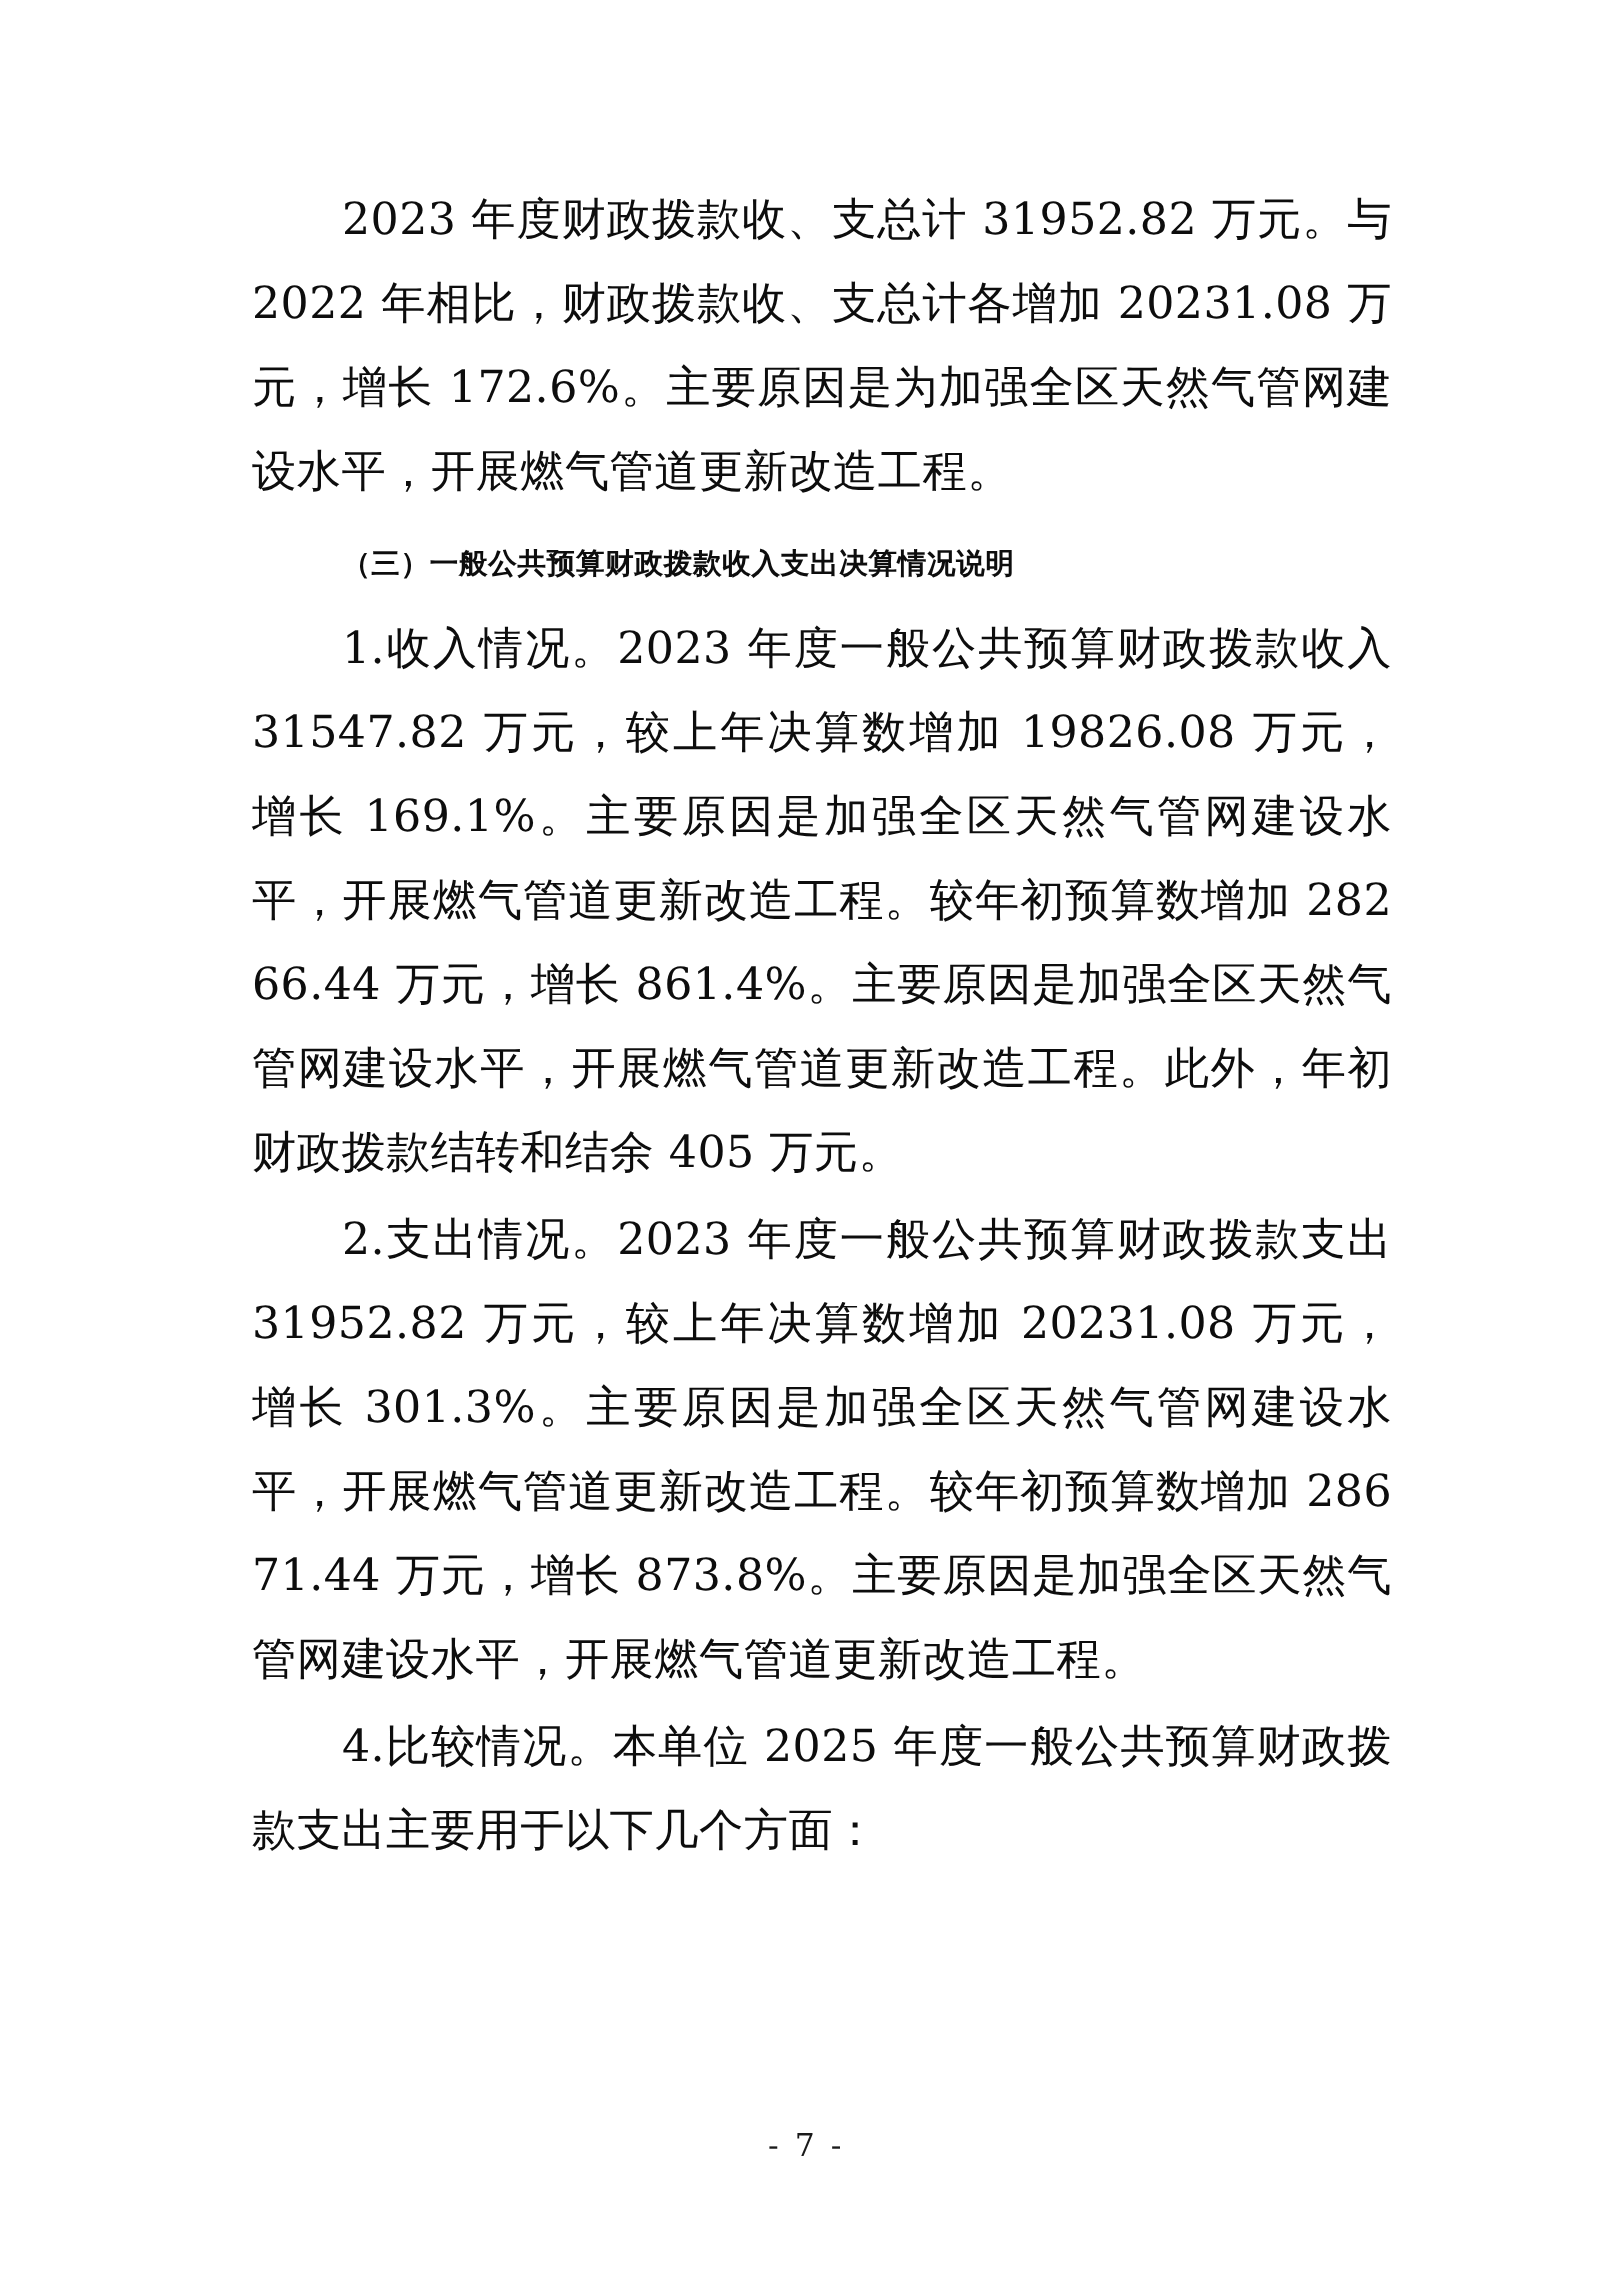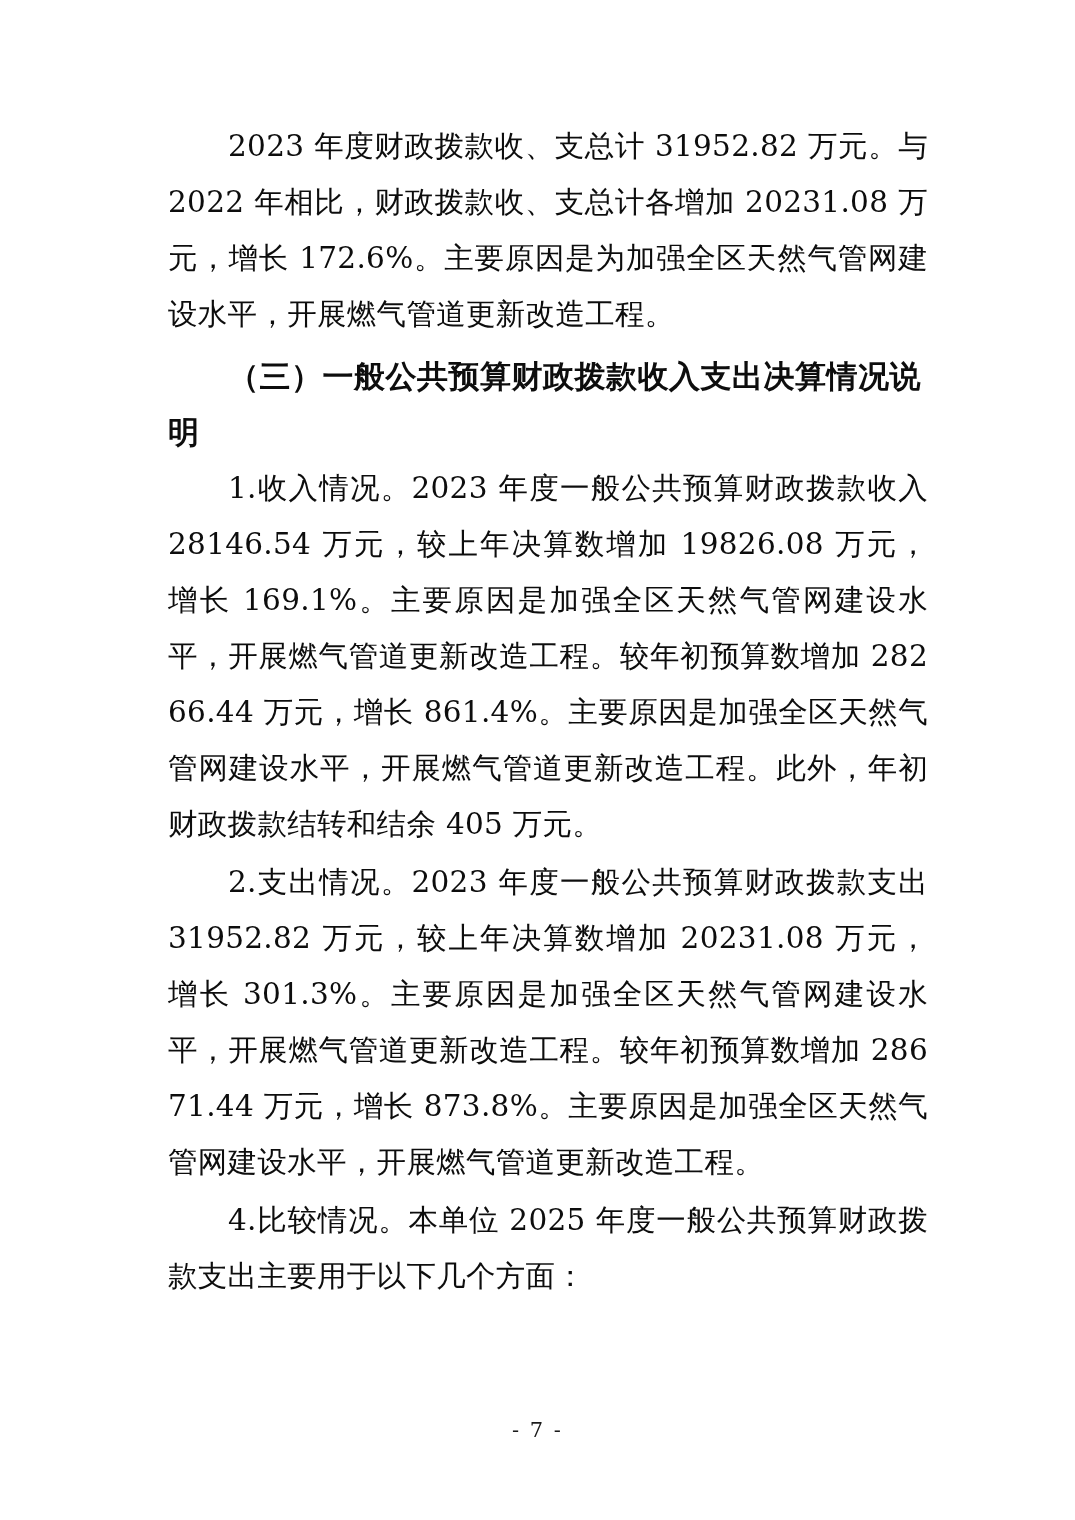--- a/index.html
+++ b/index.html
@@ -34,21 +34,21 @@
     text-align: justify;
     text-justify: inter-ideograph;
     margin: 0 0 2px 0;
     letter-spacing: 0.3px;
     word-break: break-all;
   }
   .indent {
     text-indent: 60px;
   }
   .heading {
-    font-size: 31px;
+    font-size: 19px;
     line-height: 56px;
     font-weight: bold;
     text-indent: 60px;
     margin: 0;
     letter-spacing: 0.5px;
   }
   .footer {
     position: absolute;
     left: 0;
     right: 0;
@@ -64,18 +64,18 @@
   }
 </style>
 </head>
 <body>
 
 <div class="page">
   <div class="content">
     <p class="para indent">2023 年度财政拨款收、支总计 31952.82 万元。与 2022 年相比，财政拨款收、支总计各增加 20231.08 万元，增长 172.6%。主要原因是为加强全区天然气管网建设水平，开展燃气管道更新改造工程。</p>
     <div class="block-gap"></div>
     <p class="heading">（三）一般公共预算财政拨款收入支出决算情况说明</p>
-    <p class="para indent">1.收入情况。2023 年度一般公共预算财政拨款收入 28146.54 万元，较上年决算数增加 19826.08 万元，增长 169.1%。主要原因是加强全区天然气管网建设水平，开展燃气管道更新改造工程。较年初预算数增加 28266.44 万元，增长 861.4%。主要原因是加强全区天然气管网建设水平，开展燃气管道更新改造工程。此外，年初财政拨款结转和结余 405 万元。</p>
+    <p class="para indent">1.收入情况。2023 年度一般公共预算财政拨款收入 31547.82 万元，较上年决算数增加 19826.08 万元，增长 169.1%。主要原因是加强全区天然气管网建设水平，开展燃气管道更新改造工程。较年初预算数增加 28266.44 万元，增长 861.4%。主要原因是加强全区天然气管网建设水平，开展燃气管道更新改造工程。此外，年初财政拨款结转和结余 405 万元。</p>
     <p class="para indent">2.支出情况。2023 年度一般公共预算财政拨款支出 31952.82 万元，较上年决算数增加 20231.08 万元，增长 301.3%。主要原因是加强全区天然气管网建设水平，开展燃气管道更新改造工程。较年初预算数增加 28671.44 万元，增长 873.8%。主要原因是加强全区天然气管网建设水平，开展燃气管道更新改造工程。</p>
     <p class="para indent">4.比较情况。本单位 2025 年度一般公共预算财政拨款支出主要用于以下几个方面：</p>
   </div>
   <div class="footer">- 7 -</div>
 </div>
 
 </body></html>

